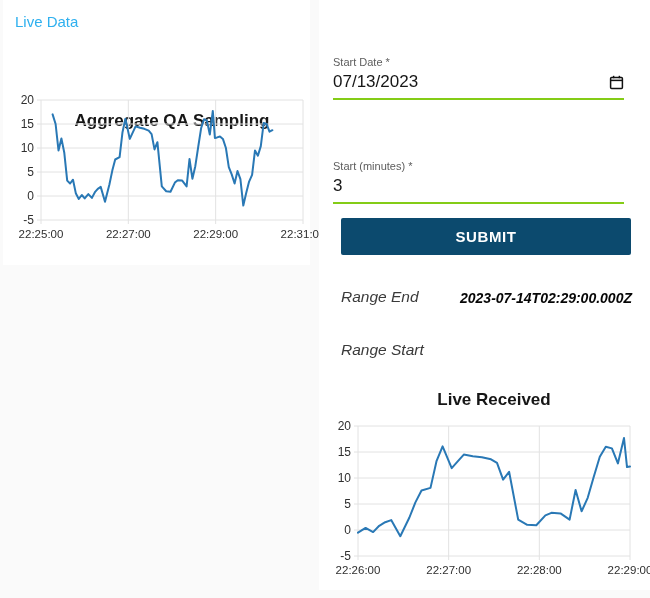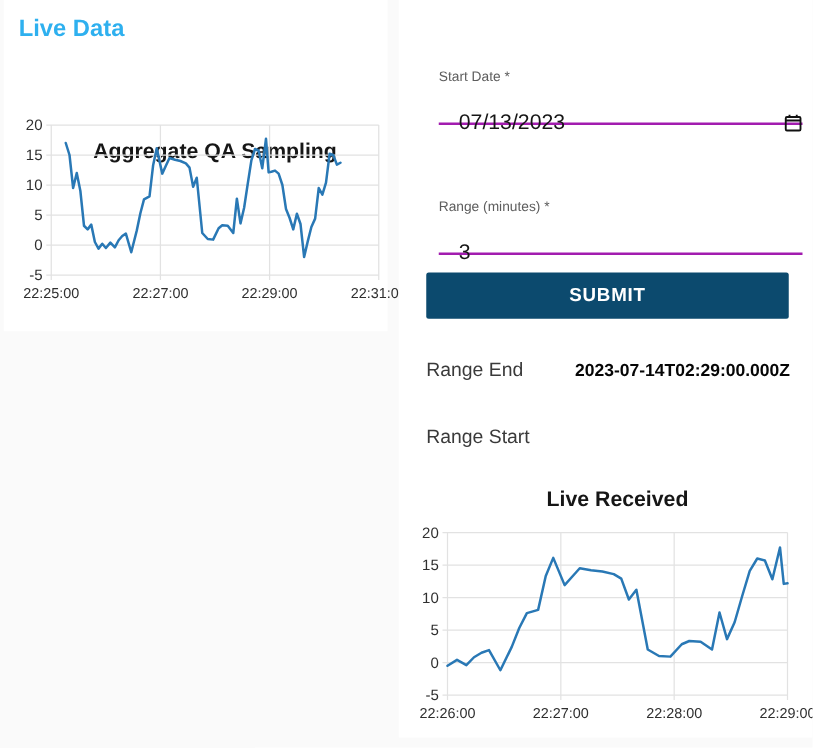--- a/index.html
+++ b/index.html
@@ -7,62 +7,62 @@
     width:650px;height:598px;position:relative;overflow:hidden;
     background:#fafafa;
     font-family:"Liberation Sans", sans-serif;
     -webkit-font-smoothing:antialiased;
   }
   .card{position:absolute;background:#ffffff;}
   #left-card{left:3px;top:0;width:307px;height:265px;}
   #right-card{left:319px;top:0;width:331px;height:590px;}
 
   .panel-heading{
-    position:absolute;font-size:19px;font-weight:700;color:#2eb0ef;
+    position:absolute;font-size:15px;font-weight:400;color:#2eb0ef;
     white-space:nowrap;
   }
   #left-heading{left:12px;top:13px;}
   #right-heading{left:21px;top:13px;}
 
   .chart-title{
     position:absolute;text-align:center;font-size:17px;font-weight:700;color:#161616;
     white-space:nowrap;
   }
   #live-chart-title{left:8px;top:64px;width:300px;padding-left:22px;box-sizing:border-box;margin-top:47px;}
   #received-chart-title{left:7px;top:390px;width:316px;padding-left:20px;box-sizing:border-box;}
 
   svg.chart{position:absolute;overflow:visible;}
   #chart-live{left:8px;top:92px;}
   #chart-received{left:7px;top:418px;}
 
   .field-group{
-    position:absolute;left:32px;width:291px;height:44px;box-sizing:border-box;
-    border-bottom:2px solid #a21caf;
+    position:absolute;left:14px;width:291px;height:44px;box-sizing:border-box;
+    border-bottom:2px solid #84cc16;
   }
   #field-start-date{top:56px;}
   #field-start-time{top:108px;}
   #field-window{top:160px;}
   .field-label{font-size:11px;color:#5d5d5d;line-height:13px;display:block;}
   .field-row{display:flex;align-items:center;margin-top:3px;}
   .field-input{
-    flex:1;border:none;outline:none;background:transparent;padding:0;margin:16px;
+    flex:1;border:none;outline:none;background:transparent;padding:0;margin:0;
     font-size:17px;color:#161616;font-family:"Liberation Sans", sans-serif;
   }
   .field-icon{flex:0 0 auto;width:16px;height:16px;display:flex;align-items:center;justify-content:center;cursor:pointer;}
 
   #submit-button{
     position:absolute;left:22px;top:218px;width:290px;height:37px;
     background:#0c4a6e;border:none;border-radius:2px;cursor:pointer;
     color:#ffffff;font-size:15px;font-weight:700;letter-spacing:0.6px;
     font-family:"Liberation Sans", sans-serif;
   }
 
   .result-row{
     position:absolute;left:22px;width:291px;display:flex;
-    justify-content:space-between;align-items:flex-start;white-space:nowrap;
+    justify-content:space-between;align-items:flex-end;white-space:nowrap;font-style:italic;
   }
   #range-end-row{top:288px;}
   #range-start-row{top:341px;}
   .result-label{font-size:15.5px;color:#3a3a3a;}
   .result-value{font-size:14px;font-weight:700;color:#060606;}
 </style>
 </head>
 <body>
 
 <div class="card" id="left-card">
@@ -105,21 +105,21 @@
           <line x1="1.6" y1="5.4" x2="13.4" y2="5.4" stroke="#111" stroke-width="1.5"></line>
           <line x1="4.6" y1="0.8" x2="4.6" y2="3.2" stroke="#111" stroke-width="1.5"></line>
           <line x1="10.4" y1="0.8" x2="10.4" y2="3.2" stroke="#111" stroke-width="1.5"></line>
         </svg>
       </span>
     </div>
   </div>
 
 
   <div class="field-group" id="field-window">
-    <span class="field-label"><span>Range (minutes)</span> <span>*</span></span>
+    <span class="field-label"><span>Start (minutes)</span> <span>*</span></span>
     <div class="field-row">
       <input class="field-input" type="text" value="3" style="">
     </div>
   </div>
 
   <button id="submit-button">SUBMIT</button>
 
   <div class="result-row" id="range-end-row">
     <span class="result-label">Range End</span>
     <span class="result-value">2023-07-14T02:29:00.000Z</span>

